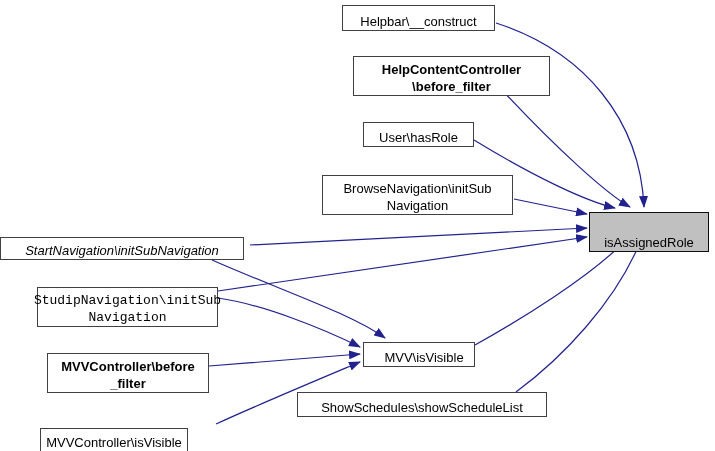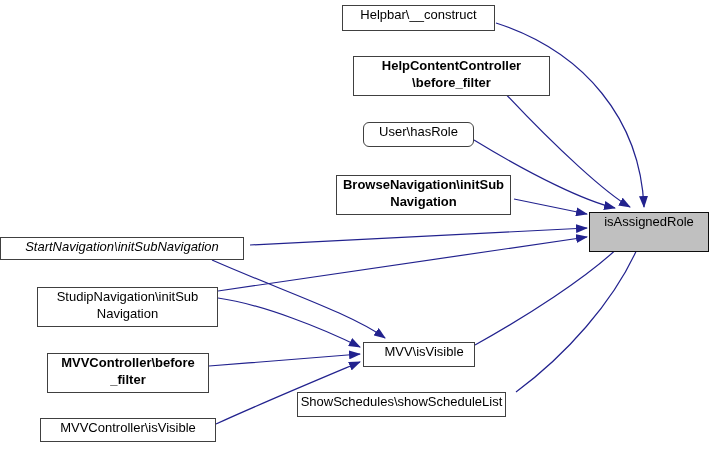--- a/index.html
+++ b/index.html
@@ -12,40 +12,40 @@
   }
   #edges { position:absolute; left:0; top:0; z-index:0; }
   .node {
     position:absolute;
     box-sizing:border-box;
     z-index:1;
     border:1px solid #404040;
     background:#ffffff;
     color:#000000;
     display:flex;
-    align-items:flex-start;
+    align-items:flex-end;
     justify-content:center;
     text-align:center;
     font-size:13px;
     line-height:17px;
     white-space:pre-line;
     cursor:pointer;
   }
   .node.hl { background:#c0c0c0; border-color:#0d0d0d; }
   .n0  { left:342px; top:5px;   width:153px; height:26px; }
   .n1  { left:353px; top:56px;  width:197px; height:40px;font-weight:bold; }
-  .n2  { left:363px; top:122px; width:111px; height:25px;border-radius:6px; }
-  .n3  { left:336px; top:175px; width:175px; height:40px;font-weight:bold; }
+  .n2  { left:363px; top:122px; width:111px; height:25px; }
+  .n3  { left:322px; top:175px; width:191px; height:40px; }
   .n4  { left:589px; top:212px; width:120px; height:40px; }
   .n5  { left:0;   top:237px; width:244px; height:23px;font-style:italic; }
-  .n6  { left:37px;  top:287px; width:181px; height:40px; }
+  .n6  { left:37px;  top:287px; width:181px; height:40px;font-family:Liberation Mono, monospace; }
   .n7  { left:47px;  top:353px; width:162px; height:40px;font-weight:bold; }
   .n8  { left:363px; top:342px; width:112px; height:25px;padding-left:10px; }
-  .n9  { left:297px; top:392px; width:209px; height:25px; }
-  .n10 { left:40px;  top:418px; width:176px; height:24px; }
+  .n9  { left:297px; top:392px; width:250px; height:25px; }
+  .n10 { left:40px;  top:428px; width:148px; height:24px; }
   .edge { fill:none; stroke:#22228e; stroke-width:1.2; }
 </style>
 </head>
 <body>
 
 <div id="canvas">
 
   <svg id="edges" width="715" height="451" viewBox="0 0 715 451">
     <defs>
       <marker id="arrow" markerUnits="userSpaceOnUse" markerWidth="12" markerHeight="9" refX="11" refY="4.5" orient="auto">

